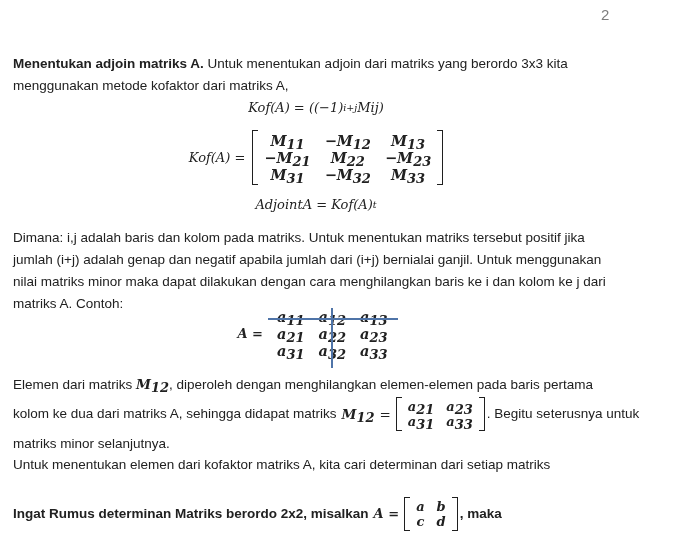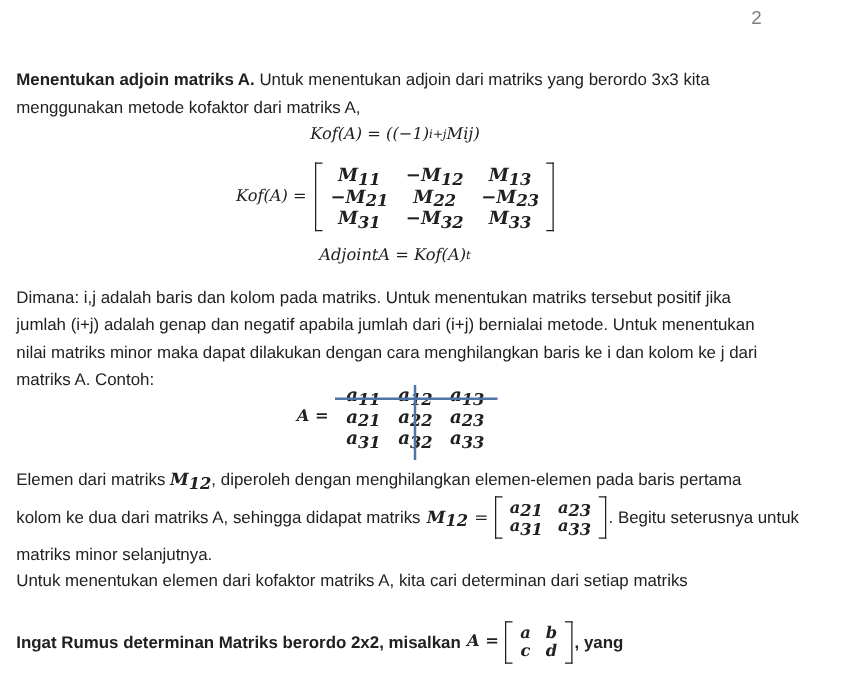--- a/index.html
+++ b/index.html
@@ -79,21 +79,21 @@
     </span>
   </div>
 
   <div class="center-row" style="top:197px">
     <span class="mi f16">AdjointA = Kof(A)</span>
       <sup class="mi">t</sup>
   </div>
 
   <div class="para" style="top:227px">
     <div class="line">Dimana: i,j adalah baris dan kolom pada matriks. Untuk menentukan matriks tersebut positif jika</div>
-    <div class="line">jumlah (i+j) adalah genap dan negatif apabila jumlah dari (i+j) bernialai metode. Untuk menentukan</div>
+    <div class="line">jumlah (i+j) adalah genap dan negatif apabila jumlah dari (i+j) bernialai ganjil. Untuk menggunakan</div>
     <div class="line">nilai matriks minor maka dapat dilakukan dengan cara menghilangkan baris ke i dan kolom ke j dari</div>
     <div class="line">matriks A. Contoh:</div>
   </div>
 
   <div class="center-row" style="top:306px">
     <span class="mi mb f16 lhs">A =</span>
     <span class="matA-body">
       <span class="det-bar"></span>
       <span class="cells cells3">
         <span class="mcell"><span>a</span><sub>11</sub></span>
@@ -143,16 +143,16 @@
     <span class="matrix gapL">
       <span class="bkt bkt-l"></span>
       <span class="cells cells2 cells-sm">
         <span class="mcell">a</span>
         <span class="mcell">b</span>
         <span class="mcell">c</span>
         <span class="mcell">d</span>
       </span>
       <span class="bkt bkt-r"></span>
     </span>
-    <span class="gapS">, yang</span>
+    <span class="gapS">, maka</span>
   </div>
 
 </div>
 
 </body></html>

